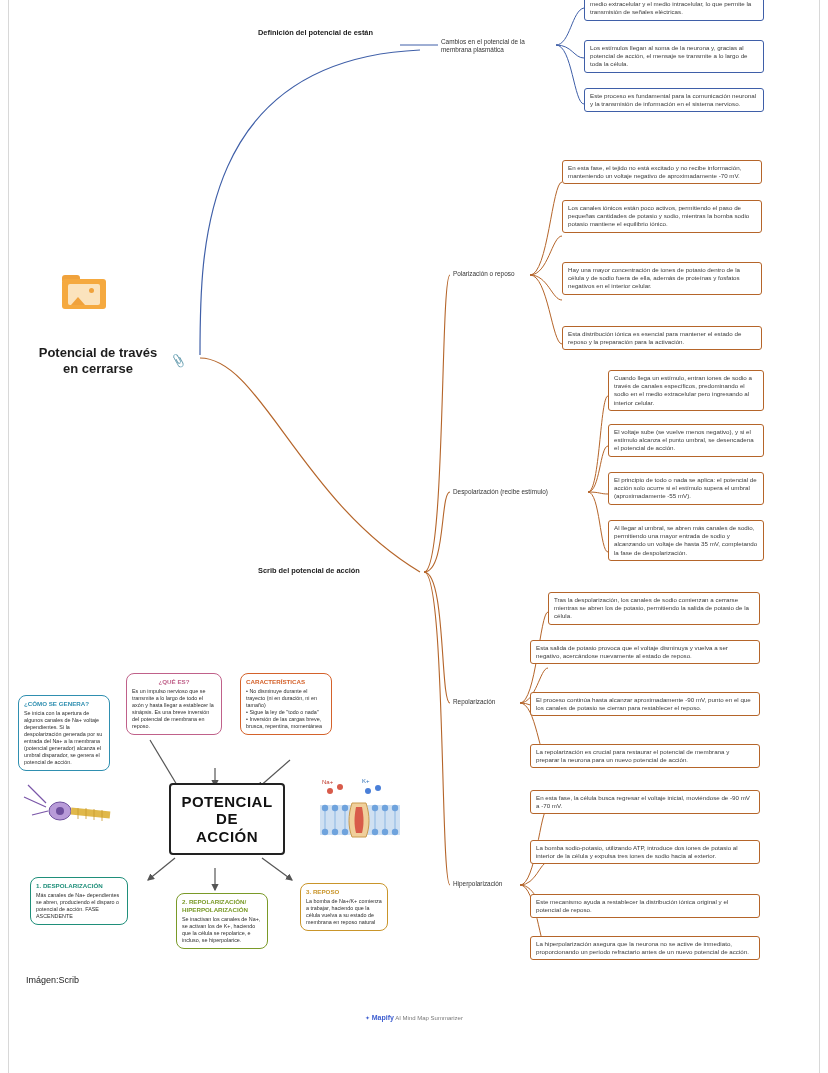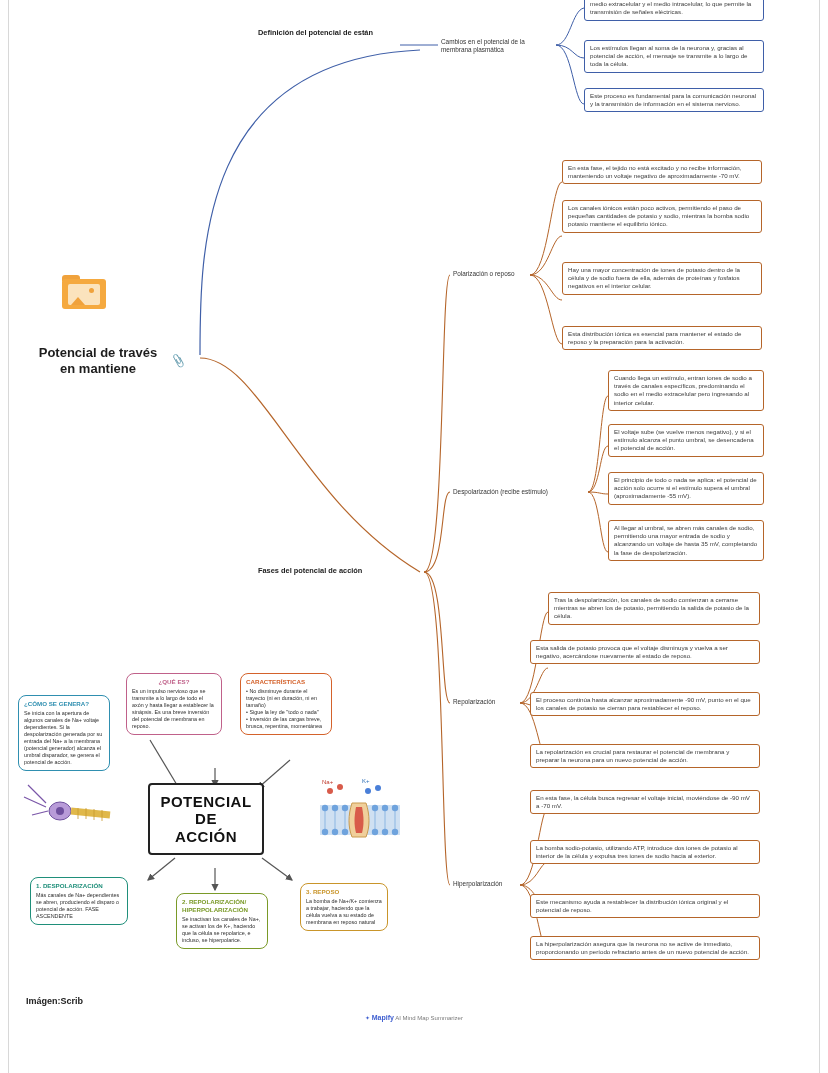--- a/index.html
+++ b/index.html
@@ -72,21 +72,21 @@
   .pbox{
     position:absolute;box-sizing:border-box;
     border:1.4px solid #888;border-radius:8px;
     padding:4px 5px;font-size:5.4px;line-height:1.3;color:#2f2f2f;
   }
   .pbox .phead{font-weight:bold;font-size:6.2px;margin-bottom:2px;display:block;}
   .pcenter{
     position:absolute;box-sizing:border-box;
     border:2px solid #222;border-radius:4px;background:#fff;
     display:flex;align-items:center;justify-content:center;
-    font-weight:bold;font-size:15px;letter-spacing:.5px;color:#111;text-align:center;line-height:1.15;
+    font-weight:bold;font-size:15px;letter-spacing:.5px;color:#111;text-align:center;line-height:1.15;margin-left:21px;
   }
   .credit{position:absolute;font-size:9px;color:#222;}
   .footer{position:absolute;left:0;right:0;text-align:center;font-size:6px;color:#7a7a7a;}
   .footer b{color:#3f5fd0;font-size:7px;}
   .neuron{position:absolute;}
   .membrane{position:absolute;}
 </style>
 </head>
 <body>
 
@@ -144,32 +144,32 @@
 
   <div class="folder" style="left:62px;top:275px;">
     <div class="tab"></div>
       <div class="body"></div>
       <div class="inner"></div>
     <div class="mtn"></div>
       <div class="sun"></div>
   </div>
   <div class="title" style="left:8px;top:345px;width:180px;">
     <span>Potencial de través</span><br>
-    <span>en mantiene</span>
+    <span>en cerrarse</span>
   </div>
   <div class="clip" style="left:172px;top:355px;">📎</div>
 
   <div class="h2" style="left:258px;top:28px;width:145px;">Definición del potencial de están</div>
   <div class="node branch-label" style="left:438px;top:36px;width:118px;">Cambios en el potencial de la membrana plasmática</div>
 
   <div class="node leaf blue" style="left:584px;top:-12px;width:180px;">Se produce un intercambio de potencial eléctrico entre el medio extracelular y el medio intracelular, lo que permite la transmisión de señales eléctricas.</div>
   <div class="node leaf blue" style="left:584px;top:40px;width:180px;">Los estímulos llegan al soma de la neurona y, gracias al potencial de acción, el mensaje se transmite a lo largo de toda la célula.</div>
   <div class="node leaf blue" style="left:584px;top:88px;width:180px;">Este proceso es fundamental para la comunicación neuronal y la transmisión de información en el sistema nervioso.</div>
 
-  <div class="h2" style="left:258px;top:566px;width:160px;">Fases del potencial de acción</div>
+  <div class="h2" style="left:258px;top:566px;width:160px;">Scrib del potencial de acción</div>
 
   <div class="node branch-label" style="left:450px;top:268px;width:84px;">Polarización o reposo</div>
   <div class="node leaf" style="left:562px;top:160px;width:200px;">En esta fase, el tejido no está excitado y no recibe información, manteniendo un voltaje negativo de aproximadamente -70 mV.</div>
   <div class="node leaf" style="left:562px;top:200px;width:200px;">Los canales iónicos están poco activos, permitiendo el paso de pequeñas cantidades de potasio y sodio, mientras la bomba sodio potasio mantiene el equilibrio iónico.</div>
   <div class="node leaf" style="left:562px;top:262px;width:200px;">Hay una mayor concentración de iones de potasio dentro de la célula y de sodio fuera de ella, además de proteínas y fosfatos negativos en el interior celular.</div>
   <div class="node leaf" style="left:562px;top:326px;width:200px;">Esta distribución iónica es esencial para mantener el estado de reposo y la preparación para la activación.</div>
 
   <div class="node branch-label" style="left:450px;top:486px;width:136px;">Despolarización (recibe estímulo)</div>
   <div class="node leaf" style="left:608px;top:370px;width:156px;">Cuando llega un estímulo, entran iones de sodio a través de canales específicos, predominando el sodio en el medio extracelular pero ingresando al interior celular.</div>
   <div class="node leaf" style="left:608px;top:424px;width:156px;">El voltaje sube (se vuelve menos negativo), y si el estímulo alcanza el punto umbral, se desencadena el potencial de acción.</div>
@@ -265,21 +265,21 @@
 
     <div class="pcenter" style="left:130px;top:128px;width:116px;height:72px;">
       <div>
         <span>POTENCIAL</span><br>
         <span>DE</span><br>
         <span>ACCIÓN</span>
       </div>
     </div>
   </div>
 
-  <div class="credit" style="left:26px;top:996px;font-weight:bold;">Imágen:Scrib</div>
+  <div class="credit" style="left:26px;top:975px;">Imágen:Scrib</div>
 
   <div class="footer" style="top:1014px;">
     <span style="color:#3f5fd0;">✦</span>
     <b>Mapify</b>
     <span>AI Mind Map Summarizer</span>
   </div>
 
 </div>
 
 </body></html>

